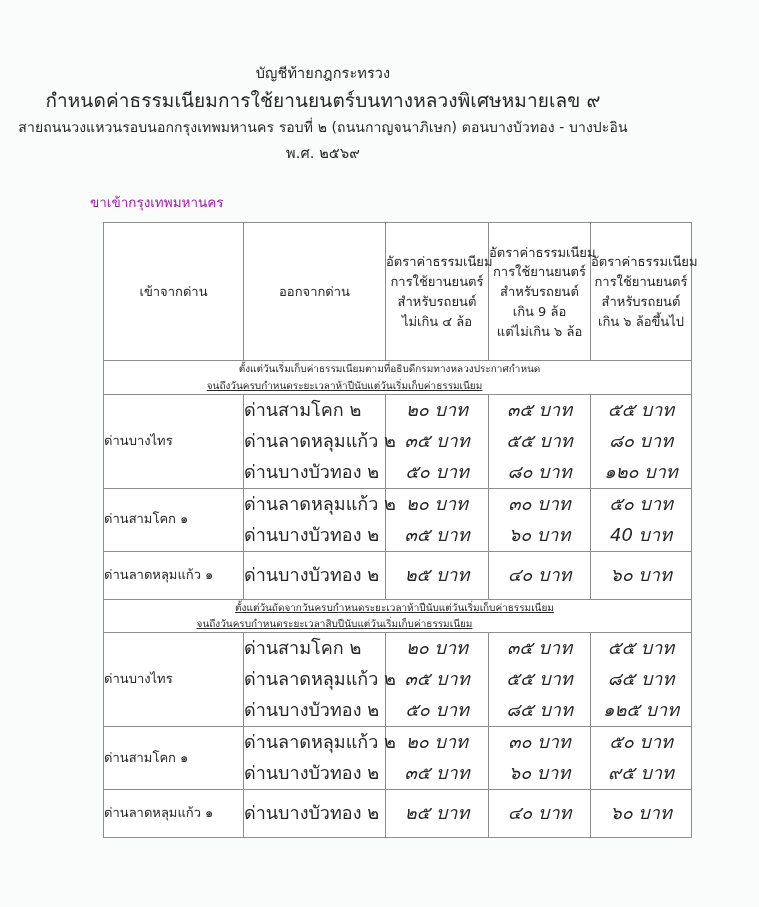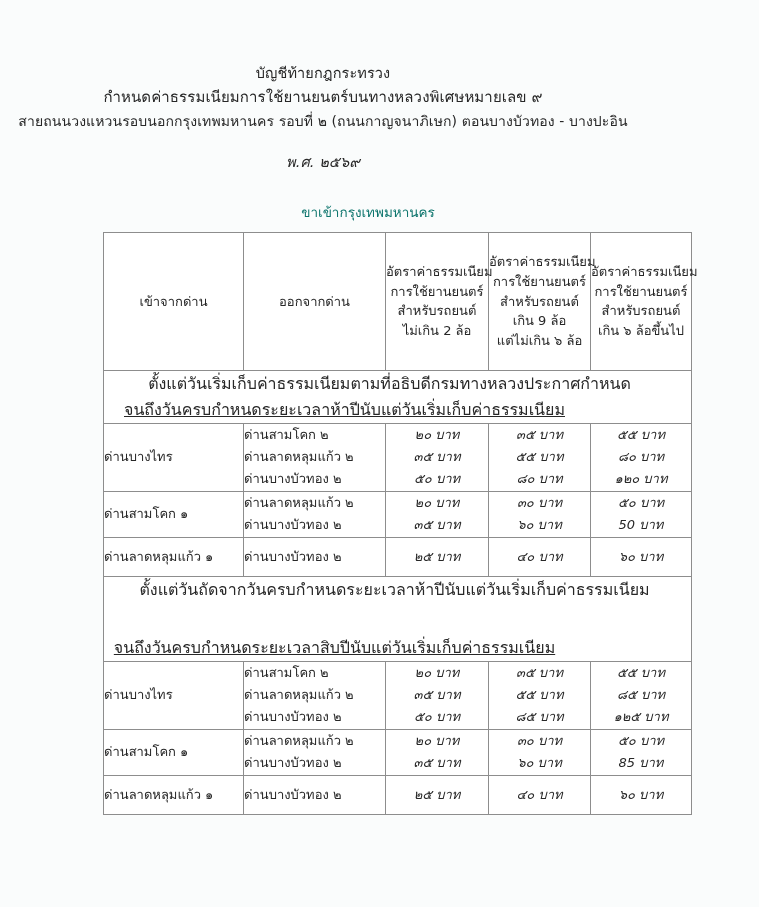--- a/index.html
+++ b/index.html
@@ -29,31 +29,30 @@
     text-align: center;
     line-height: 1.62;
   }
   .title-line {
     font-size: 14.5px;
     color: #272727;
     letter-spacing: 0.1px;
     white-space: nowrap;
   }
   .title-line.l1 { font-size: 14.5px; }
-  .title-line.l2 { font-size: 15px; text-align: center; }
+  .title-line.l2 { font-size: 19px; text-align: center; }
   .title-line.l3 { font-size: 14px; }
-  .title-line.l4 { font-size: 14.5px; margin-top: 19px; font-style: italic; }
+  .title-line.l4 { font-size: 14.5px; margin-top: 3px; }
 
   
   .direction-label {
     margin-top: 26px;
     margin-left: 90px;
     font-size: 13.5px;
-    color: #0f766e;
-    text-align: center;
+    color: #a21caf;
   }
 
   
   .table-wrap {
     margin-top: 9px;
     margin-left: 103px;
     width: 588px;
   }
   table.fee-table {
     border-collapse: collapse;
@@ -91,27 +90,27 @@
   .hdr-cell.multi { vertical-align: middle; }
 
   
   .section-banner {
     text-align: center;
     padding: 9px 6px 9px 6px;
     line-height: 1.62;
   }
   .section-banner .sline {
     display: block;
-    font-size: 16px;
+    font-size: 10px;
     white-space: nowrap;
   }
   .section-banner .sline.s1 { padding-right: 16px; }
   .section-banner .sline.s2 { padding-right: 106px; text-decoration: underline; }
-  .section-banner.b2 .sline.s1 { padding-right: 6px; }
-  .section-banner.b2 .sline.s2 { padding-right: 126px; margin-top: 32px; }
+  .section-banner.b2 .sline.s1 { padding-right: 6px; text-decoration: underline; }
+  .section-banner.b2 .sline.s2 { padding-right: 126px; }
 
   
   .cell-entry {
     padding: 7px 0 7px 12px;
     vertical-align: top;
     line-height: 1.72;
   }
   .cell-exit {
     padding: 7px 0 7px 12px;
     vertical-align: top;
@@ -127,21 +126,21 @@
   .cell-entry.single,
   .cell-exit.single,
   .cell-fee.single {
     vertical-align: middle;
     padding-top: 8px;
     padding-bottom: 8px;
   }
   .stack-line {
     display: block;
     white-space: nowrap;
-    font-size: 13px;
+    font-size: 18px;
   }
 </style>
 </head>
 <body>
 
 <div class="page">
 
   <div class="title-block">
     <div class="title-line l1">บัญชีท้ายกฎกระทรวง</div>
     <div class="title-line l2">กำหนดค่าธรรมเนียมการใช้ยานยนตร์บนทางหลวงพิเศษหมายเลข ๙</div>
@@ -165,21 +164,21 @@
           <th class="hdr-cell simple">
             <span class="hline">เข้าจากด่าน</span>
           </th>
           <th class="hdr-cell simple">
             <span class="hline">ออกจากด่าน</span>
           </th>
           <th class="hdr-cell multi">
             <span class="hline">อัตราค่าธรรมเนียม</span>
             <span class="hline">การใช้ยานยนตร์</span>
             <span class="hline">สำหรับรถยนต์</span>
-            <span class="hline">ไม่เกิน 2 ล้อ</span>
+            <span class="hline">ไม่เกิน ๔ ล้อ</span>
           </th>
           <th class="hdr-cell multi">
             <span class="hline">อัตราค่าธรรมเนียม</span>
             <span class="hline">การใช้ยานยนตร์</span>
             <span class="hline">สำหรับรถยนต์</span>
             <span class="hline">เกิน 9 ล้อ</span>
             <span class="hline">แต่ไม่เกิน ๖ ล้อ</span>
           </th>
           <th class="hdr-cell multi">
             <span class="hline">อัตราค่าธรรมเนียม</span>
@@ -228,21 +227,21 @@
             <td class="cell-fee">
               <span class="stack-line">๒๐ บาท</span>
               <span class="stack-line">๓๕ บาท</span>
             </td>
             <td class="cell-fee">
               <span class="stack-line">๓๐ บาท</span>
               <span class="stack-line">๖๐ บาท</span>
             </td>
             <td class="cell-fee">
               <span class="stack-line">๕๐ บาท</span>
-              <span class="stack-line">50 บาท</span>
+              <span class="stack-line">40 บาท</span>
             </td>
           </tr>
           <tr>
             <td class="cell-entry single">ด่านลาดหลุมแก้ว ๑</td>
             <td class="cell-exit single">
               <span class="stack-line">ด่านบางบัวทอง ๒</span>
             </td>
             <td class="cell-fee single">
               <span class="stack-line">๒๕ บาท</span>
             </td>
@@ -291,21 +290,21 @@
             <td class="cell-fee">
               <span class="stack-line">๒๐ บาท</span>
               <span class="stack-line">๓๕ บาท</span>
             </td>
             <td class="cell-fee">
               <span class="stack-line">๓๐ บาท</span>
               <span class="stack-line">๖๐ บาท</span>
             </td>
             <td class="cell-fee">
               <span class="stack-line">๕๐ บาท</span>
-              <span class="stack-line">85 บาท</span>
+              <span class="stack-line">๙๕ บาท</span>
             </td>
           </tr>
           <tr>
             <td class="cell-entry single">ด่านลาดหลุมแก้ว ๑</td>
             <td class="cell-exit single">
               <span class="stack-line">ด่านบางบัวทอง ๒</span>
             </td>
             <td class="cell-fee single">
               <span class="stack-line">๒๕ บาท</span>
             </td>

